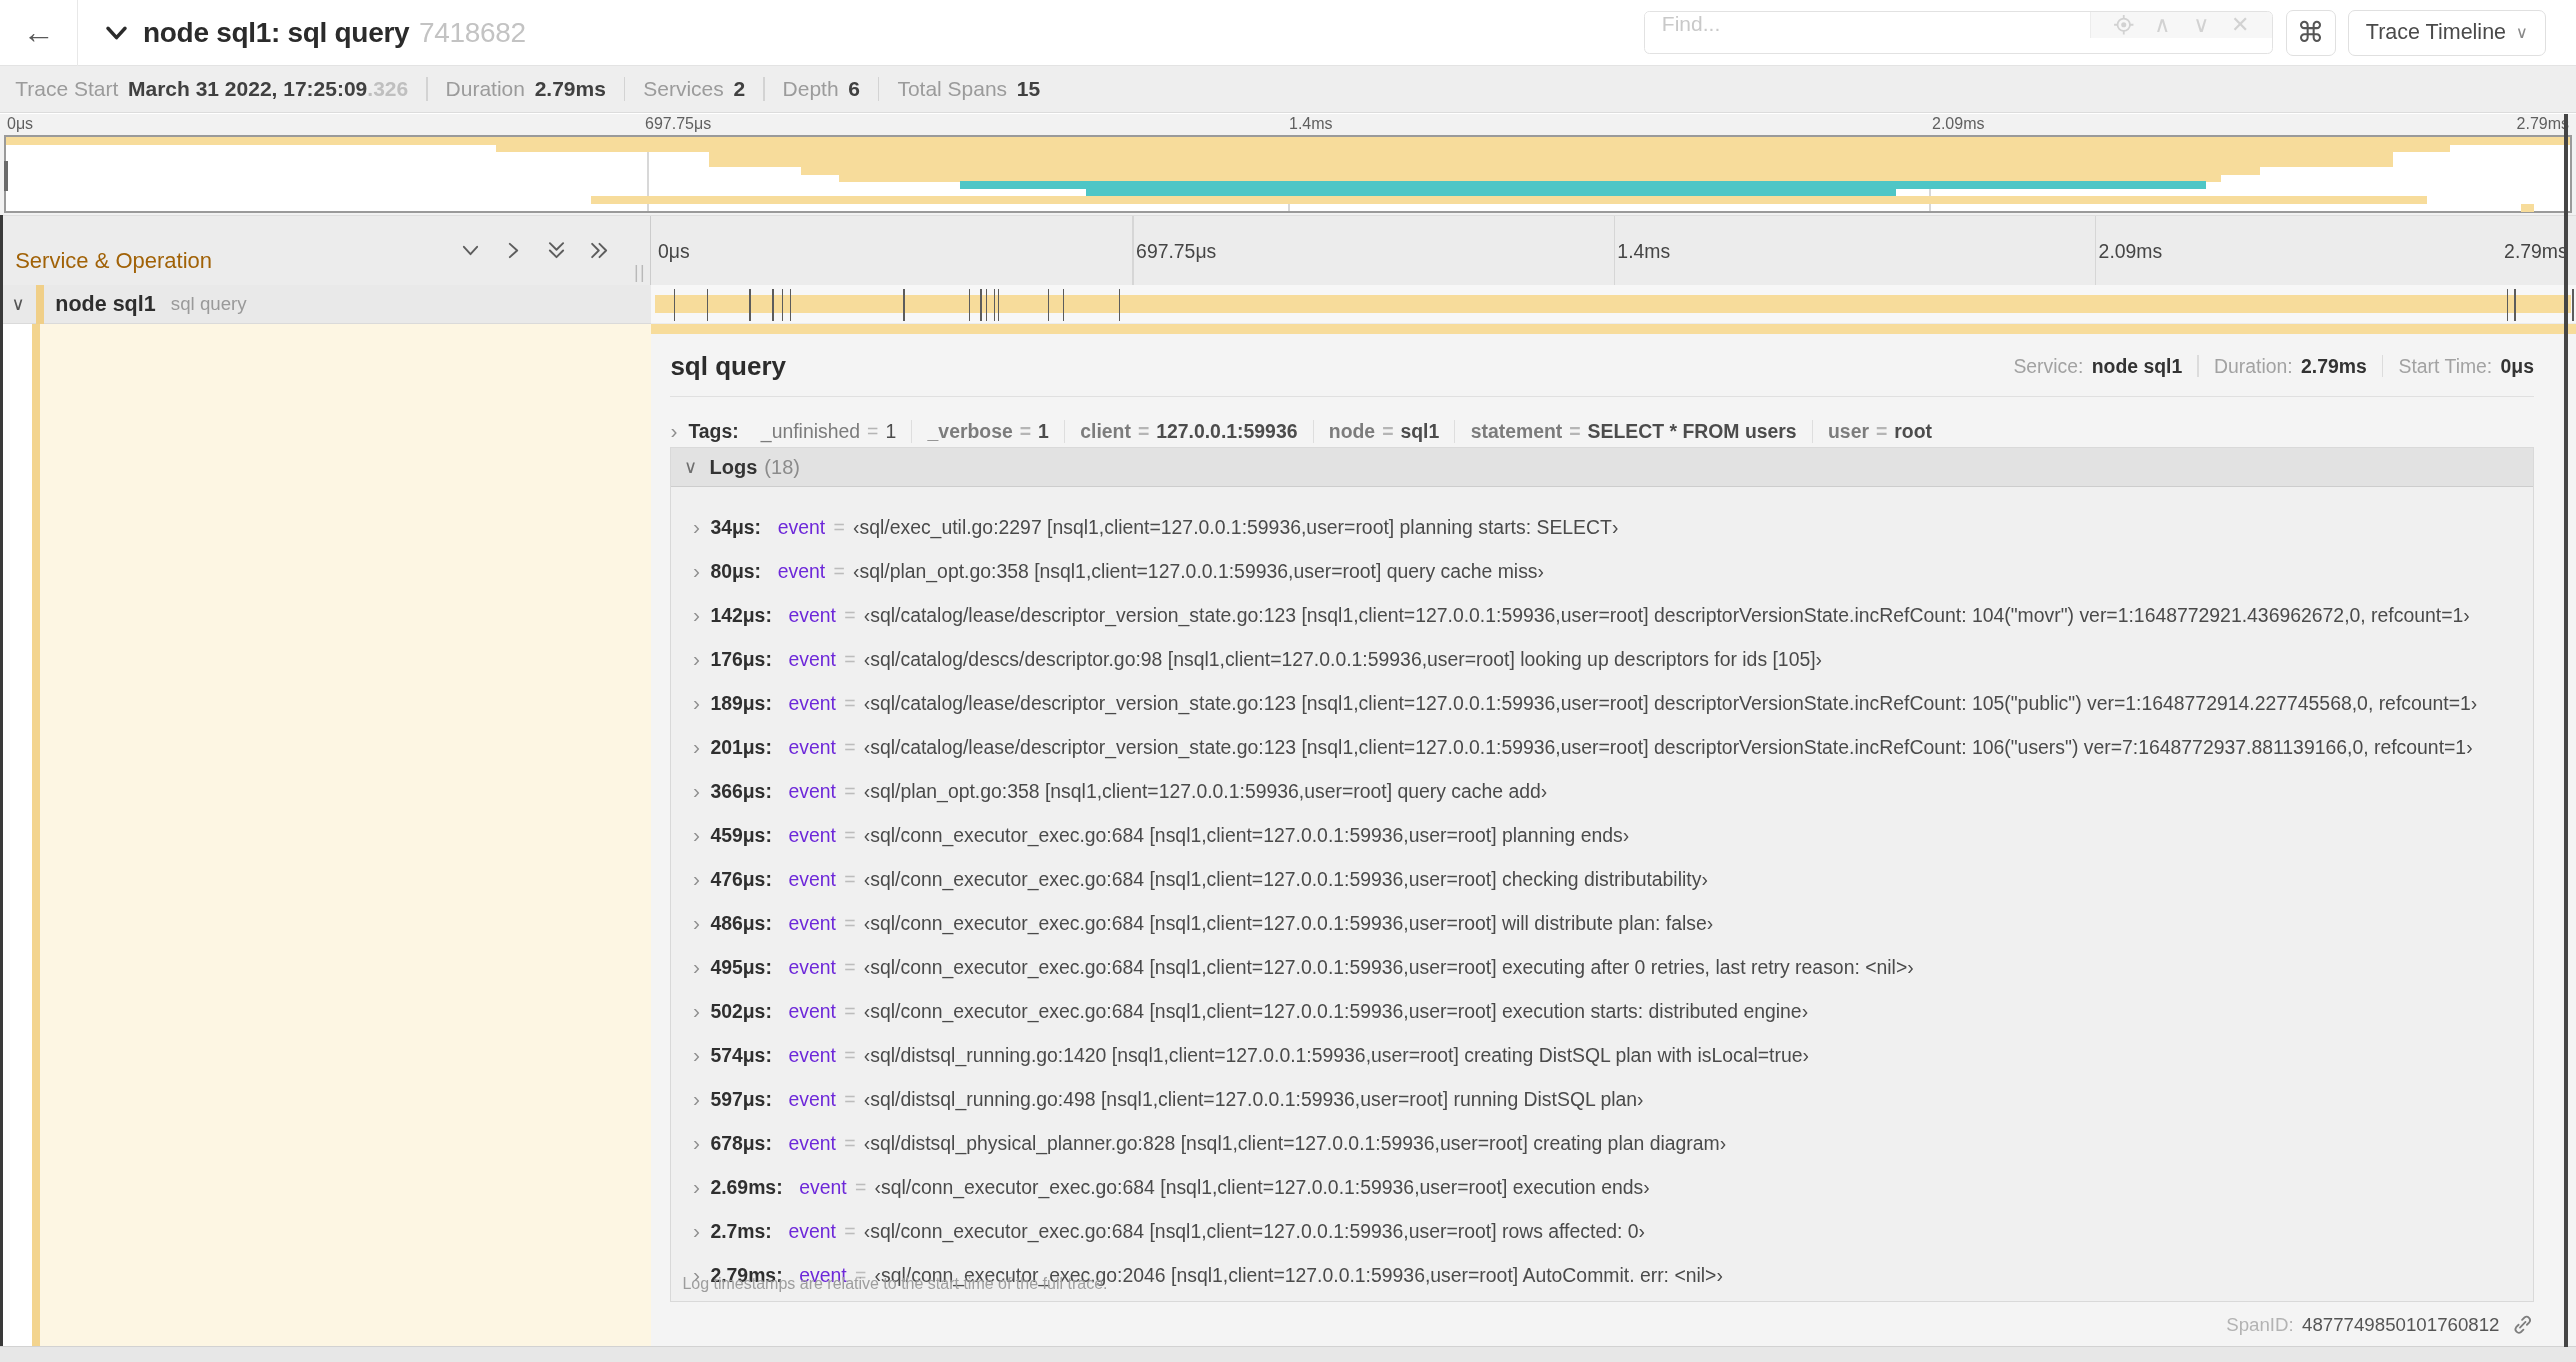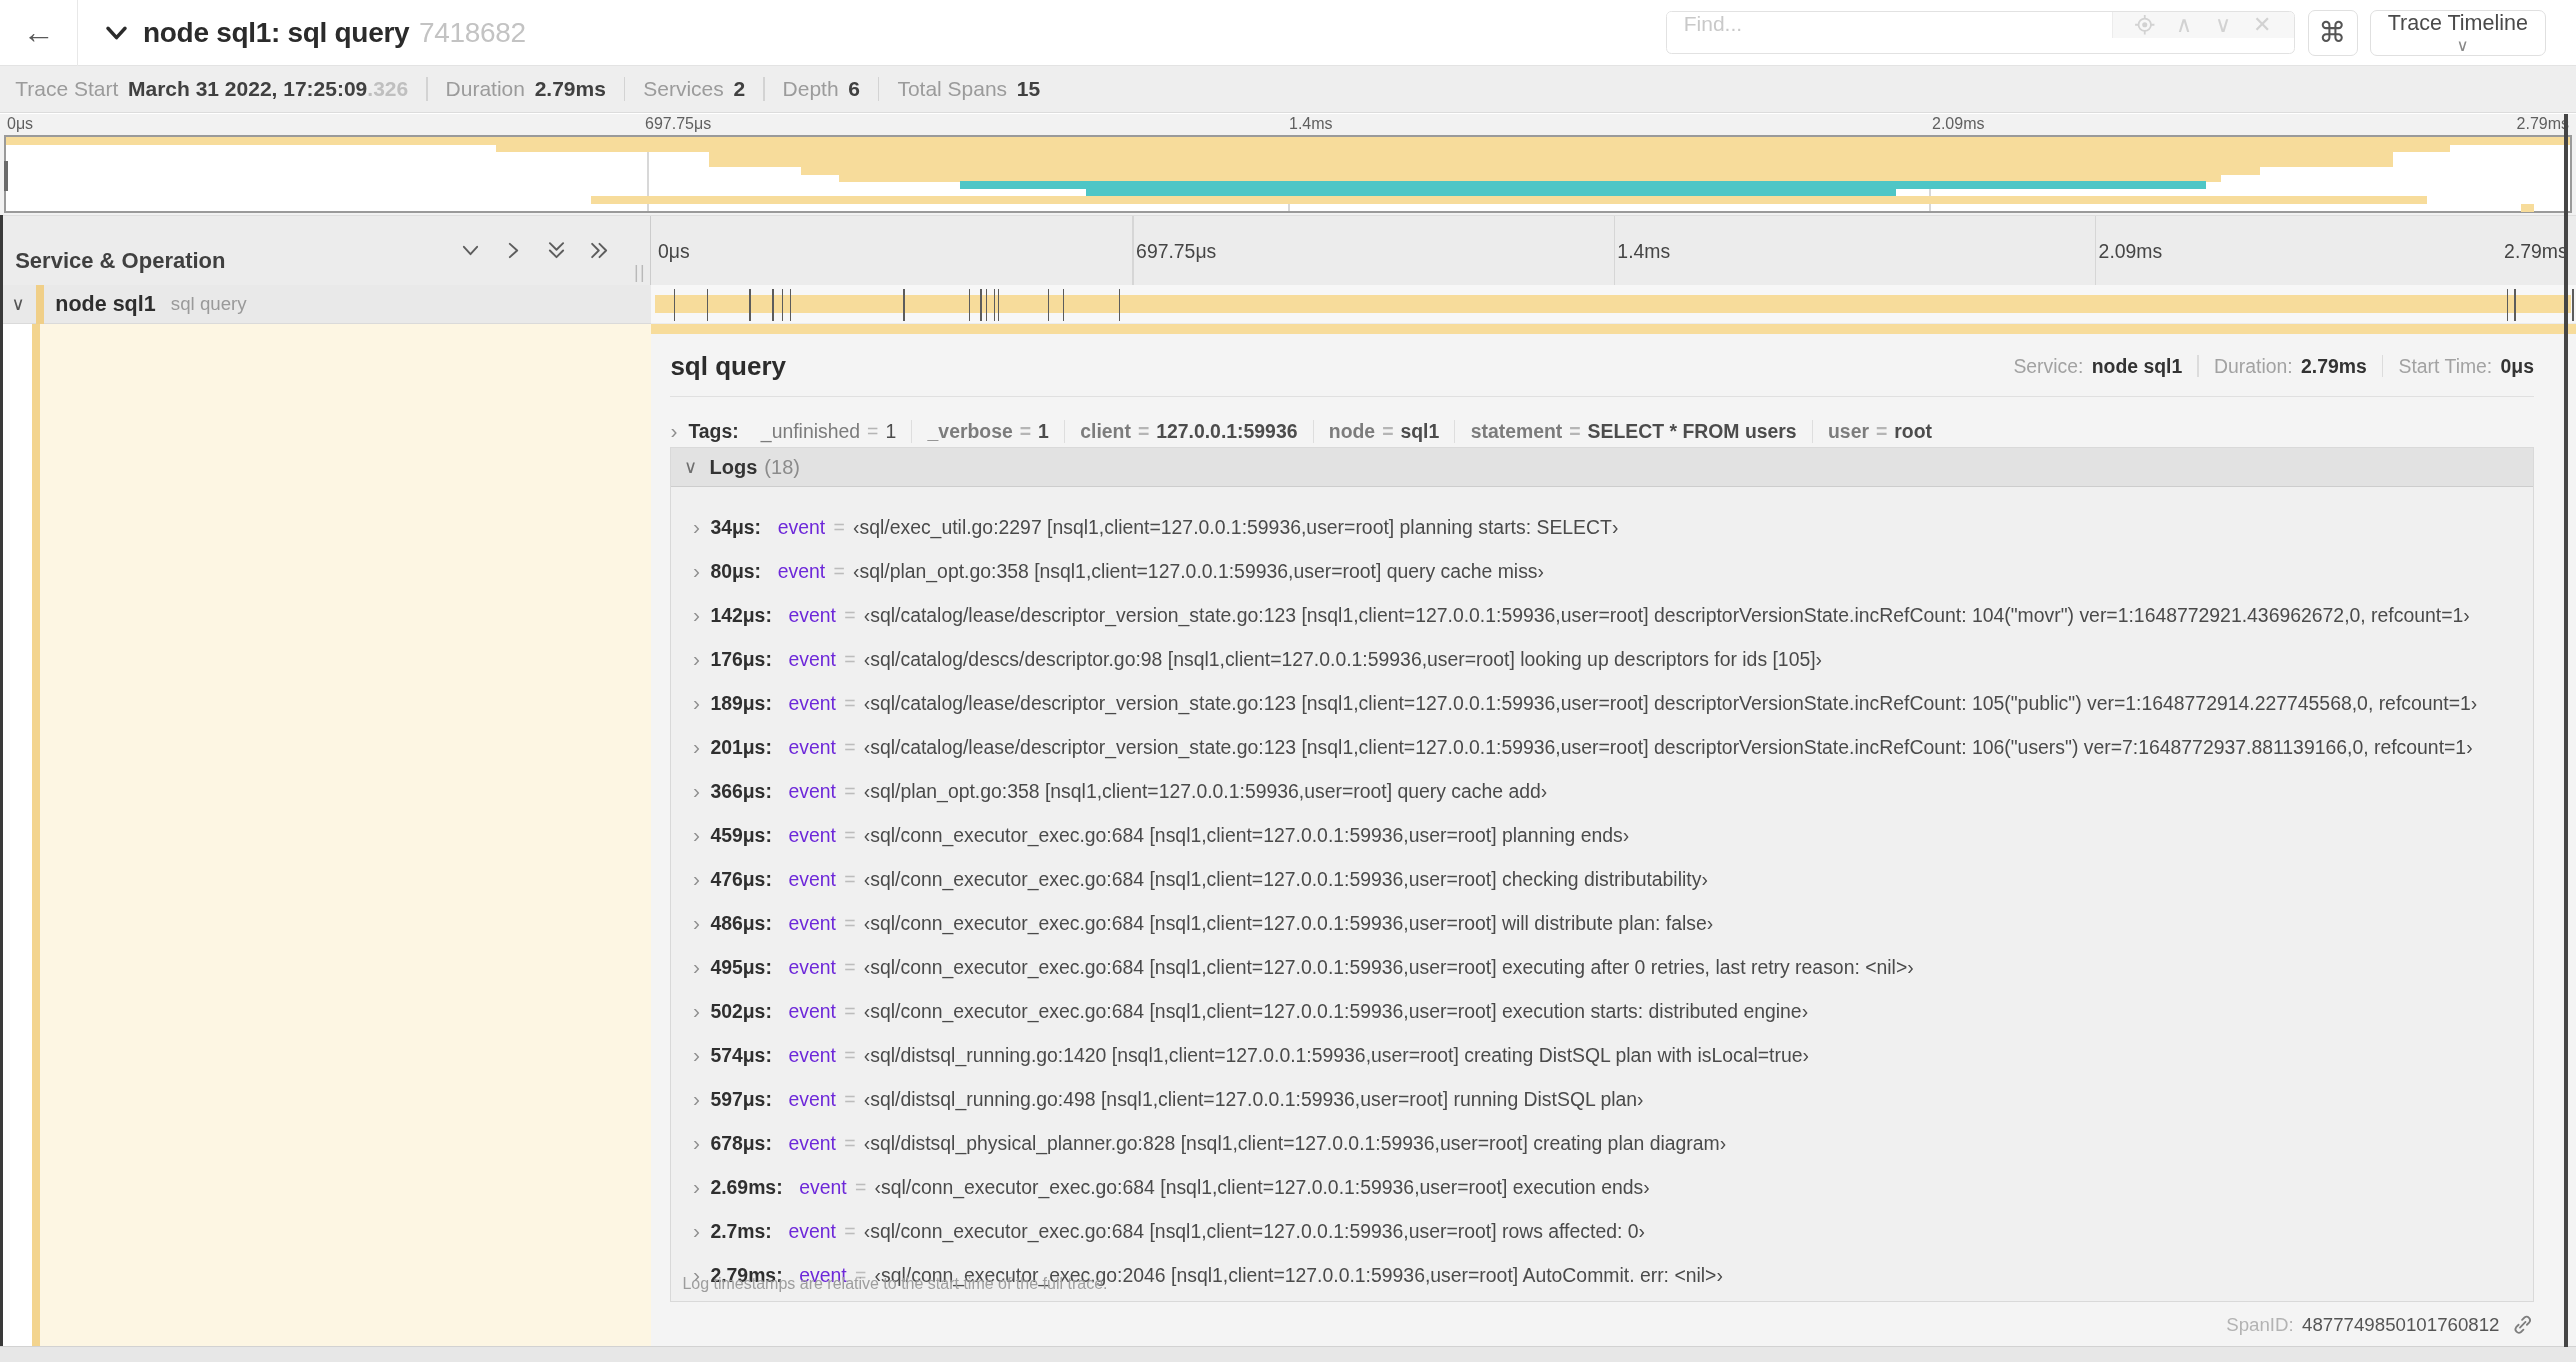--- a/index.html
+++ b/index.html
@@ -13,21 +13,21 @@
   .title-chev { margin-left:23.5px; display:flex; align-items:center; }
   h1.page-title { font-size:28px; font-weight:bold; color:#2b2b2b; margin-left:12.5px; letter-spacing:-0.3px; white-space:nowrap; }
   .trace-id { font-weight:normal; color:#c3c3c3; margin-left:9.7px; }
   .top-right { margin-left:auto; display:flex; align-items:center; padding-right:30.5px; }
   .find-group { display:flex; align-items:flex-start; height:43px; border:1.4px solid #e2e2e2; border-radius:5.5px; overflow:hidden; background:#fff; }
   .find-group input { width:445px; border:none; outline:none; font-size:21px; color:#444; padding:0 16.6px; font-family:inherit; background:#fff; }
   .find-group input::placeholder { color:#c9c9c9; }
   .find-btns { display:flex; align-items:center; background:#f7f7f7; border-left:1.4px solid #ececec; padding:0 12.5px; }
   .find-btns .fbtn { width:39px; text-align:center; font-size:22px; color:#d2d2d2; cursor:default; display:flex; align-items:center; justify-content:center; }
   .kbd-btn { margin-left:12.5px; width:50px; height:46px; border:1.4px solid #e0e0e0; border-radius:7px; background:#fff; font-size:28px; color:#555; display:flex; align-items:center; justify-content:center; cursor:pointer; font-family:inherit; }
-  .view-btn { margin-left:12.5px; height:46px; border:1.4px solid #e0e0e0; border-radius:7px; background:#fff; font-size:21.5px; color:#4a4a4a; display:flex; align-items:center; padding:0 16.6px; cursor:pointer; font-family:inherit;flex-direction:column; }
+  .view-btn { margin-left:12.5px; height:46px; border:1.4px solid #e0e0e0; border-radius:7px; background:#fff; font-size:21.5px; color:#4a4a4a; display:flex; align-items:center; padding:0 16.6px; cursor:pointer; font-family:inherit; }
   .view-btn .vchev { font-size:16.6px; color:#888; margin-left:9.7px; }
 
   
   .summary { position:absolute; left:0; top:66px; width:2576px; height:47px; background:#eeeeee; border-bottom:1.4px solid #dcdcdc; display:flex; align-items:center; padding-left:15.2px; font-size:21px; }
   .sum-item { display:flex; align-items:center; }
   .sum-item + .sum-item::before { content:""; width:1.4px; height:23.5px; background:#d3d3d3; margin:0 18px; }
   .sum-label { color:#9b9b9b; margin-right:9.7px; }
   .sum-value { color:#404040; font-weight:bold; }
   .sum-suffix { color:#bfbfbf; font-weight:bold; }
 
@@ -36,21 +36,21 @@
   .mm-ticks { position:relative; height:21px; font-size:16px; color:#5f5f5f; }
   .mm-tick { position:absolute; top:1.4px; }
   .mm-canvas { position:absolute; left:4.2px; top:21px; width:2568px; height:78px; background:#fff; border:2.1px solid #9a9a9a; }
   .mm-grid { position:absolute; top:0; bottom:0; width:1.4px; background:#d8d8d8; }
   .mm-span { position:absolute; height:7.6px; }
   .mm-handle { position:absolute; left:-2.1px; top:23.5px; width:3.5px; height:30.5px; background:#6b6b6b; }
 
   
   .tl-header { position:absolute; left:0; top:215px; width:2576px; height:71px; background:#ececec; border-top:1.4px solid #dedede; border-bottom:1.4px solid #cfcfcf; }
   .so-head { position:absolute; left:0; top:0; width:651px; height:100%; display:flex; align-items:center; padding-left:15.2px; }
-  .so-title { font-size:22px; font-weight:bold; color:#404040;margin-top:20px; }
+  .so-title { font-size:22px; font-weight:normal; color:#a16207;margin-top:20px; }
   .so-icons { margin-left:auto; display:flex; align-items:center; gap:18px; padding-right:39px; }
   .so-icons svg { cursor:pointer; }
   .panel-divider { position:absolute; left:650px; top:0; width:1.4px; height:109px; background:#cccccc; }
   .gripper { position:absolute; left:634px; top:46px; font-size:18px; color:#b9b9b9; letter-spacing:1.4px; }
   .ruler { position:absolute; left:651px; top:0; width:1925px; height:100%; }
   .ruler-label { position:absolute; top:23.5px; font-size:19.4px; color:#454545; }
   .vgrid { position:absolute; width:1.4px; background:#d6d6d6; }
 
   
   .span-row { position:absolute; left:0; top:285px; width:2576px; height:39px; }

